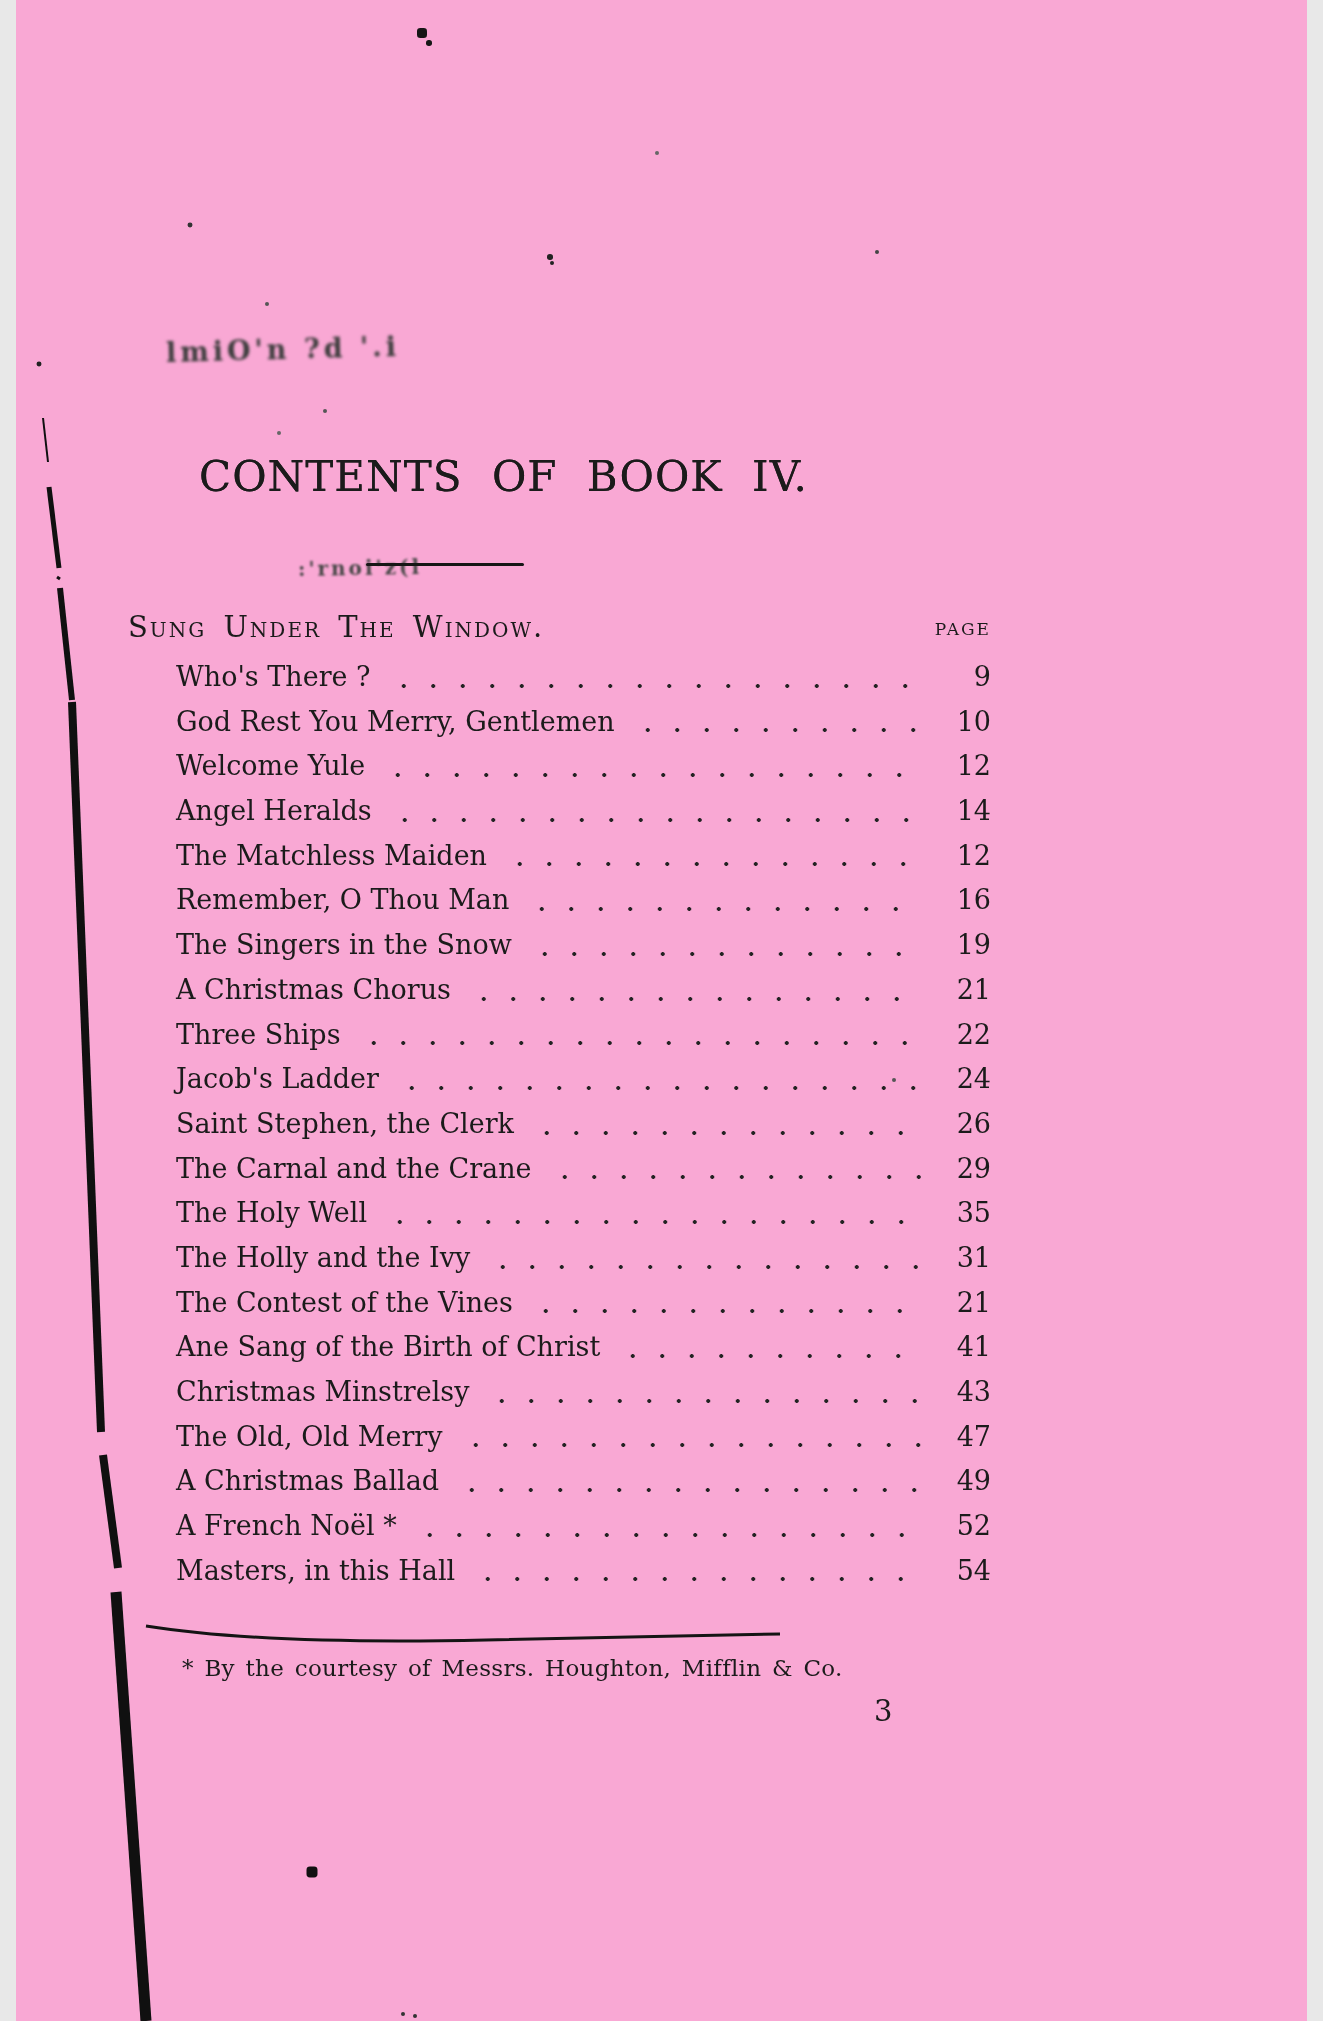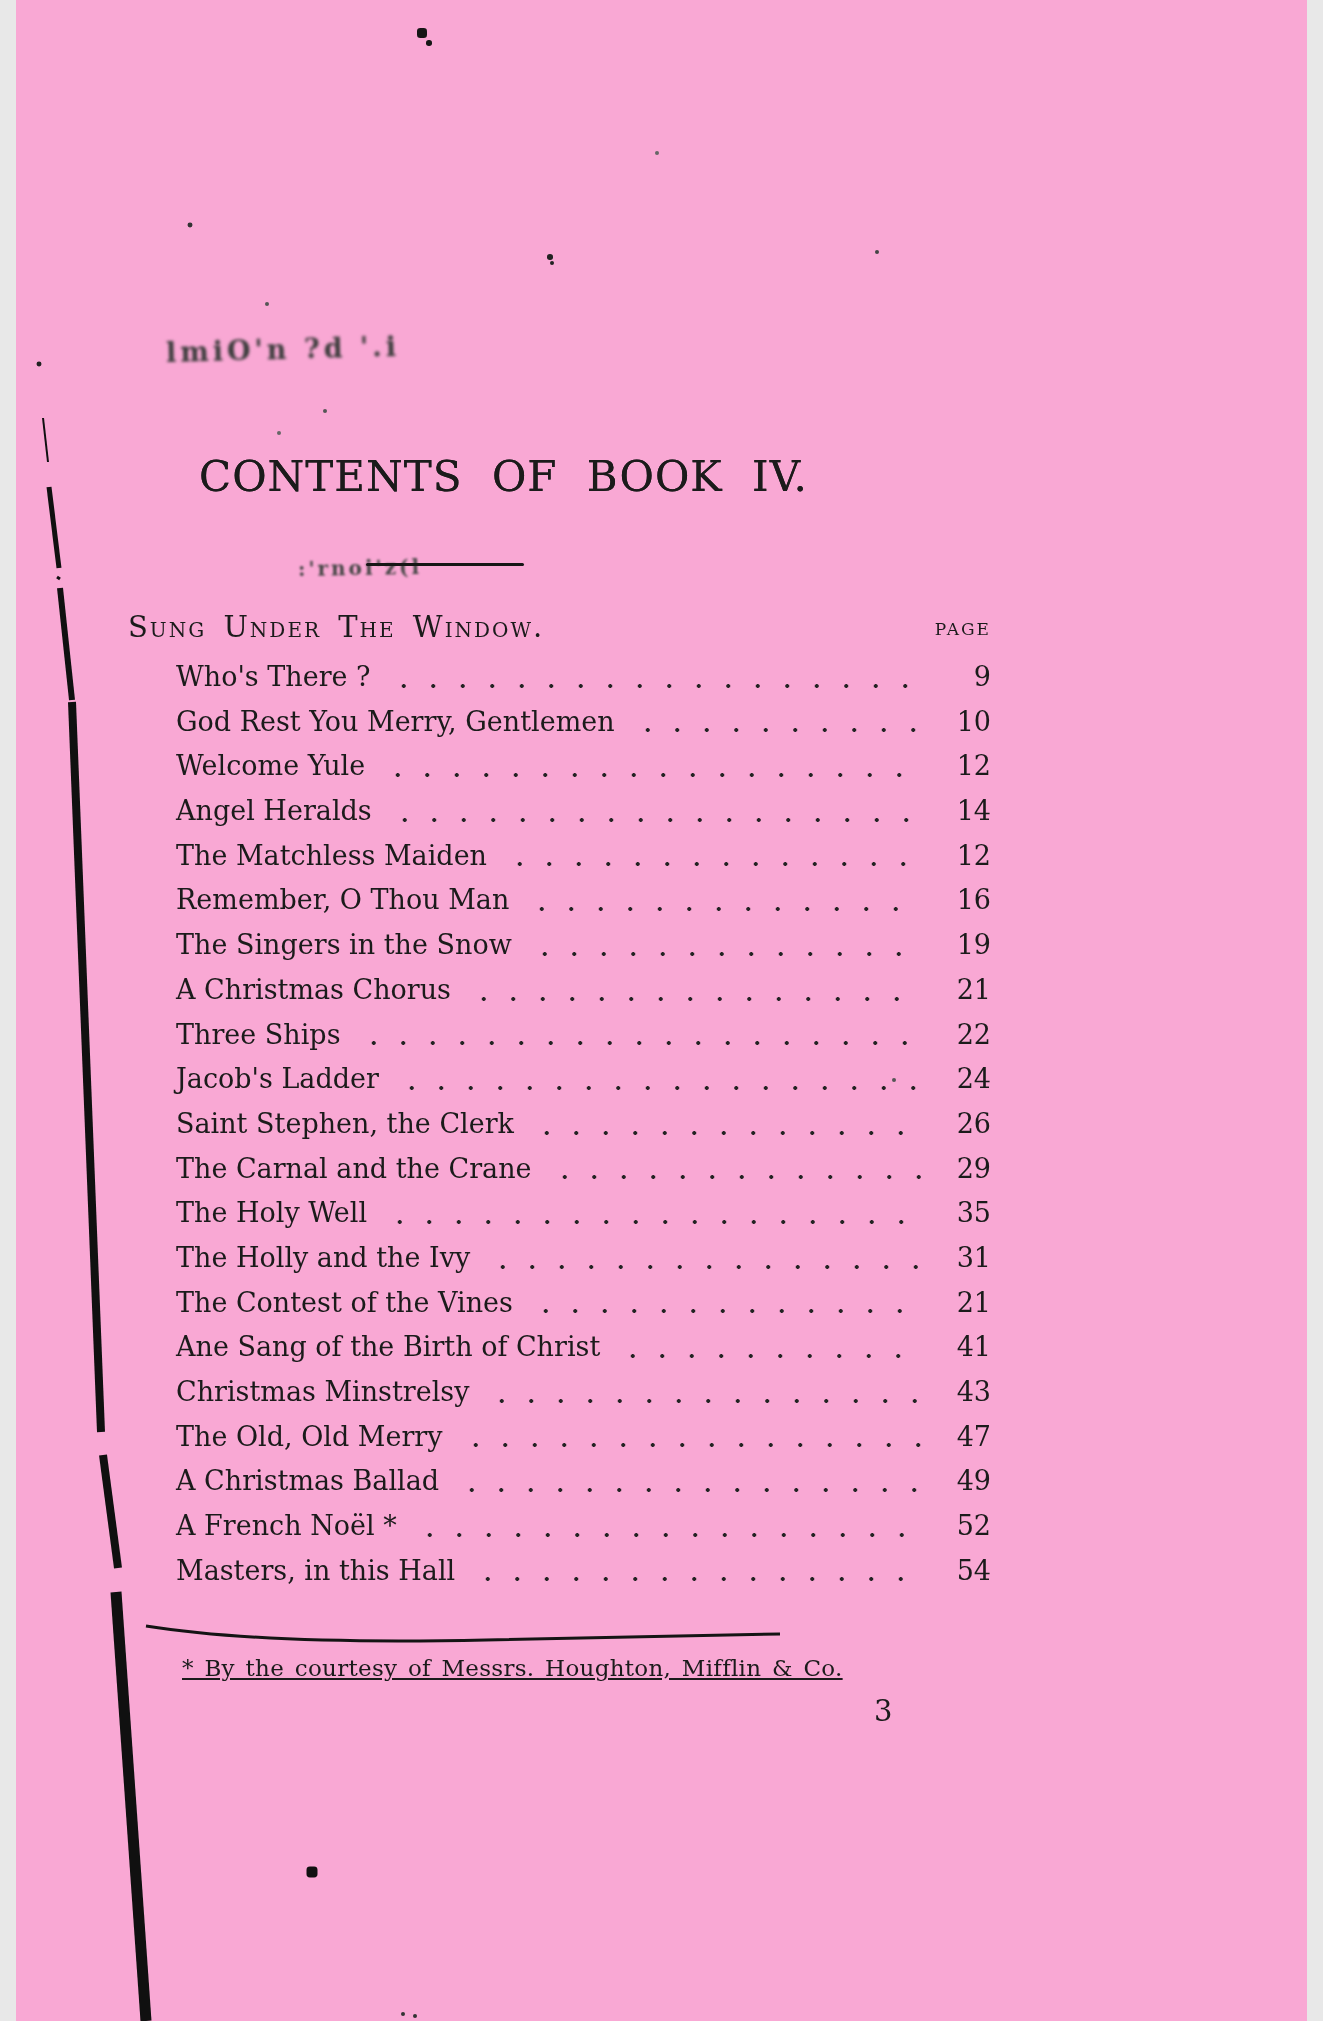--- a/index.html
+++ b/index.html
@@ -58,21 +58,20 @@
     background-size:29.5px 6px;
     background-repeat:repeat-x;
     background-position:6px calc(100% - 11px);
   }
   .toc-page{flex:0 0 52px;text-align:right;}
 
   .footnote{
     position:absolute;left:166px;top:1655px;
     font-size:23px;letter-spacing:.3px;word-spacing:3px;
     white-space:nowrap;
-    text-decoration:underline;
   }
   .folio{
     position:absolute;left:858px;top:1694px;
     font-size:29px;
   }
 
   .bleed{
     position:absolute;
     font-weight:bold;
     color:#3c3c3c;

